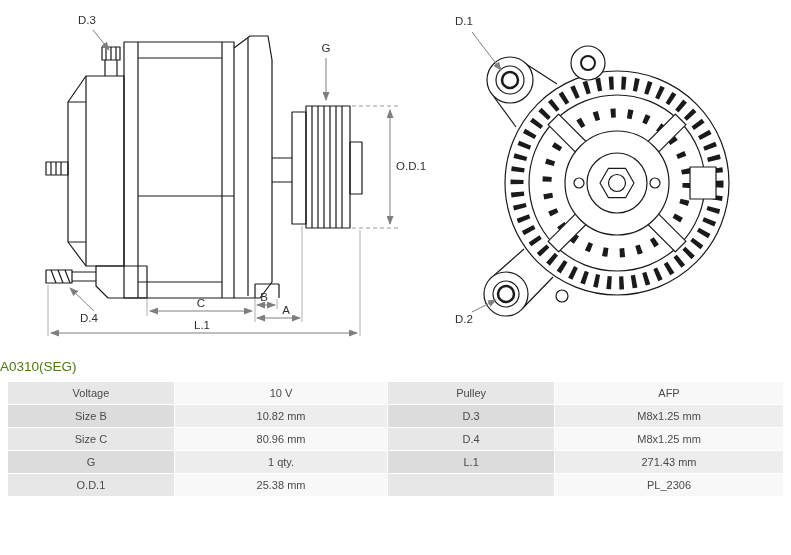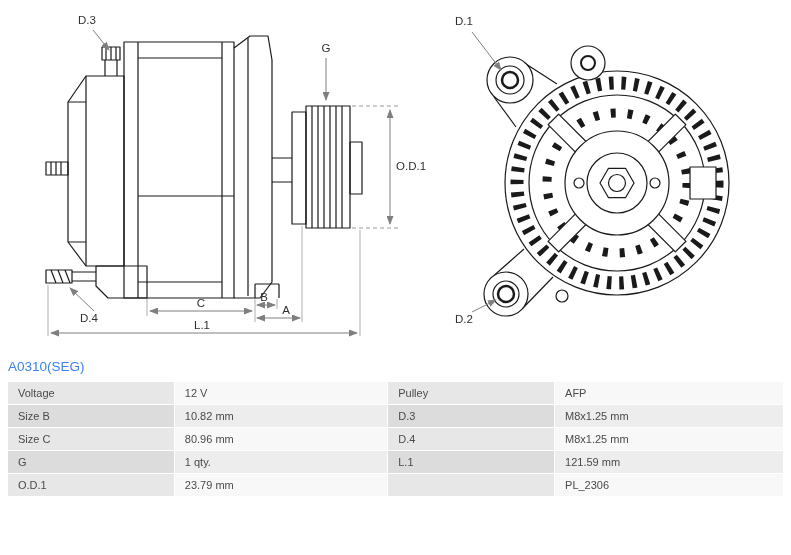--- a/index.html
+++ b/index.html
@@ -5,31 +5,31 @@
   html,body{margin:0;padding:0;}
   body{
     width:791px;height:555px;background:#ffffff;
     font-family:"Liberation Sans","DejaVu Sans",sans-serif;
     -webkit-font-smoothing:antialiased;
   }
   .drawing{width:791px;height:354px;overflow:hidden;}
   .drawing svg{display:block;}
   .dim-label{font-size:11.5px;fill:#2f2f2f;font-family:"Liberation Sans","DejaVu Sans",sans-serif;}
   .part-number{
-    color:#3b82f6;font-size:13.5px;line-height:16px;
-    padding:5px 8px 6px 8px;font-weight:400;
+    color:#4d7c0f;font-size:13.5px;line-height:16px;
+    padding:5px 8px 6px 0;font-weight:400;
   }
   .spec-wrap{padding:0 7px;}
   table.specs{
     width:100%;border-collapse:collapse;table-layout:fixed;
     font-size:11px;color:#4a4a4a;
   }
   table.specs td{
-    border:1px solid #ffffff;height:22px;padding:0 10px;
-    text-align:left;white-space:nowrap;overflow:hidden;
+    border:1px solid #ffffff;height:22px;padding:0 24px;
+    text-align:center;white-space:nowrap;overflow:hidden;
   }
   table.specs tr:nth-child(odd) td.lbl{background:#e7e7e7;}
   table.specs tr:nth-child(odd) td.val{background:#f8f8f8;}
   table.specs tr:nth-child(even) td.lbl{background:#dcdcdc;}
   table.specs tr:nth-child(even) td.val{background:#ededed;}
   col.c-lbl{width:21.5%;}
   col.c-val-l{width:27.5%;}
   col.c-val-r{width:29.5%;}
 </style>
 </head>
@@ -171,43 +171,43 @@
   <table class="specs">
     <colgroup>
       <col class="c-lbl">
         <col class="c-val-l">
         <col class="c-lbl">
         <col class="c-val-r">
     </colgroup>
     <tbody>
       <tr>
         <td class="lbl">Voltage</td>
-        <td class="val">12 V</td>
+        <td class="val">10 V</td>
         <td class="lbl">Pulley</td>
         <td class="val">AFP</td>
       </tr>
       <tr>
         <td class="lbl">Size B</td>
         <td class="val">10.82 mm</td>
         <td class="lbl">D.3</td>
         <td class="val">M8x1.25 mm</td>
       </tr>
       <tr>
         <td class="lbl">Size C</td>
         <td class="val">80.96 mm</td>
         <td class="lbl">D.4</td>
         <td class="val">M8x1.25 mm</td>
       </tr>
       <tr>
         <td class="lbl">G</td>
         <td class="val">1 qty.</td>
         <td class="lbl">L.1</td>
-        <td class="val">121.59 mm</td>
+        <td class="val">271.43 mm</td>
       </tr>
       <tr>
         <td class="lbl">O.D.1</td>
-        <td class="val">23.79 mm</td>
+        <td class="val">25.38 mm</td>
         <td class="lbl"></td>
         <td class="val">PL_2306</td>
       </tr>
     </tbody>
   </table>
 </div>
 
 </body></html>

